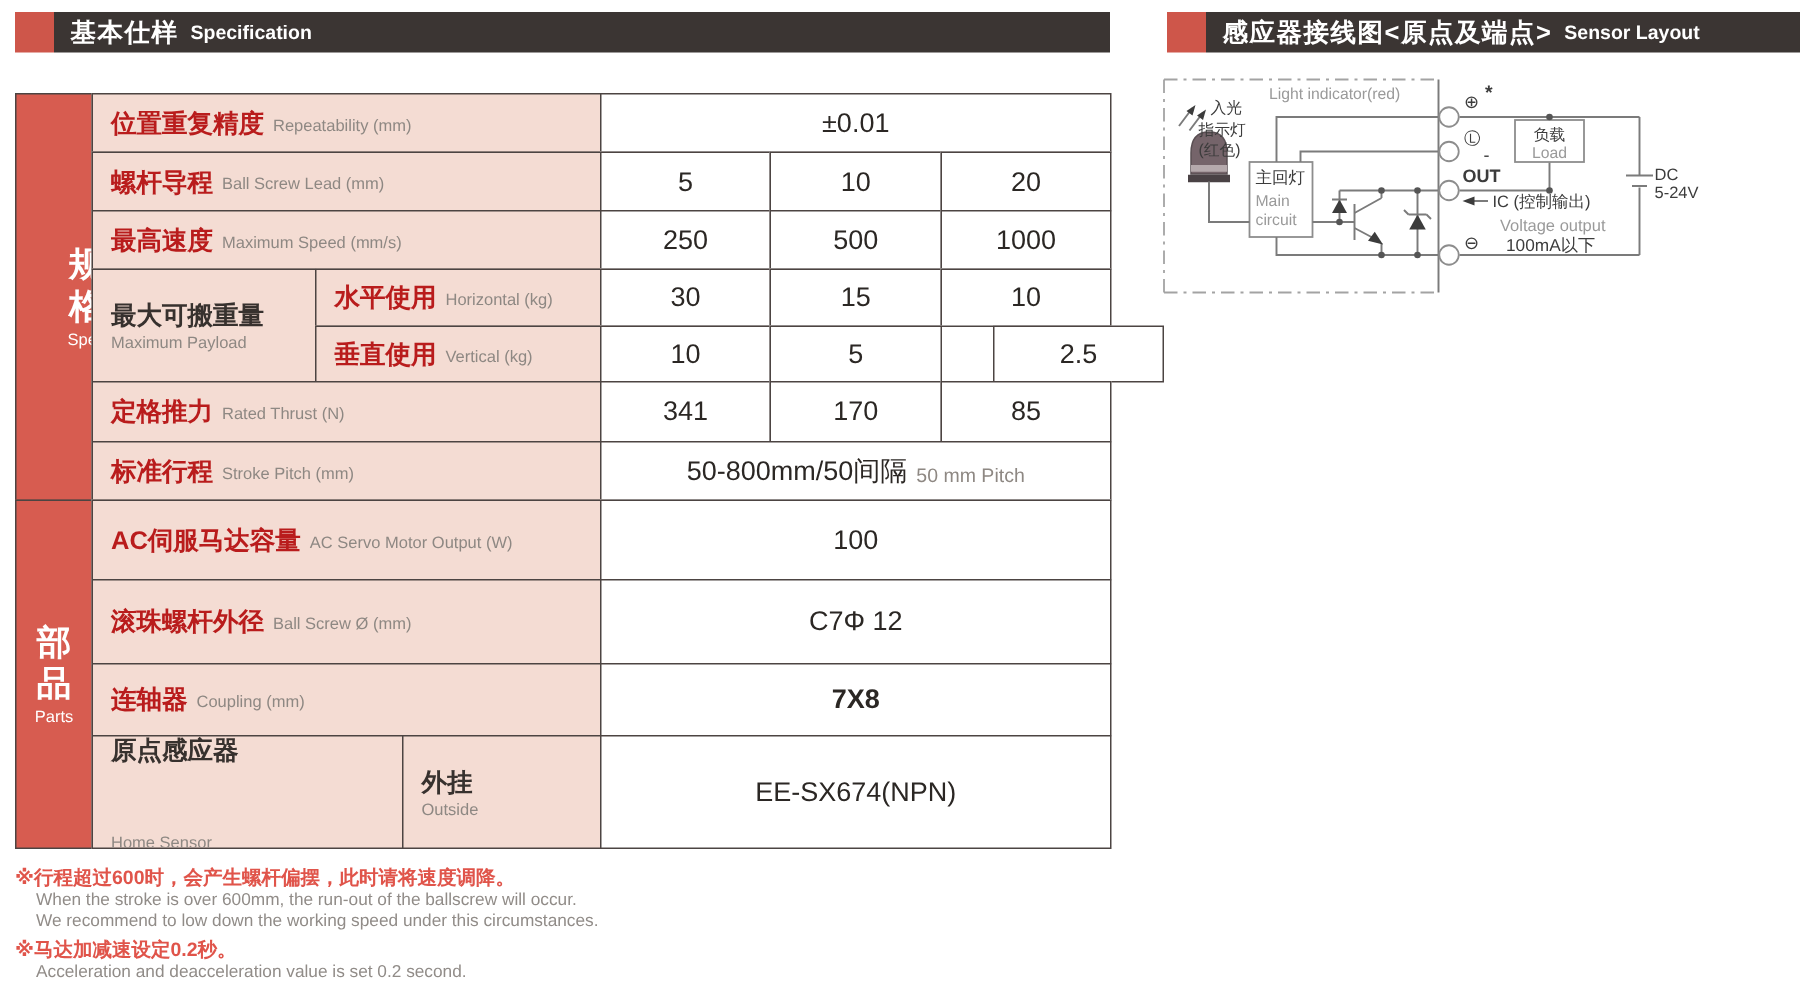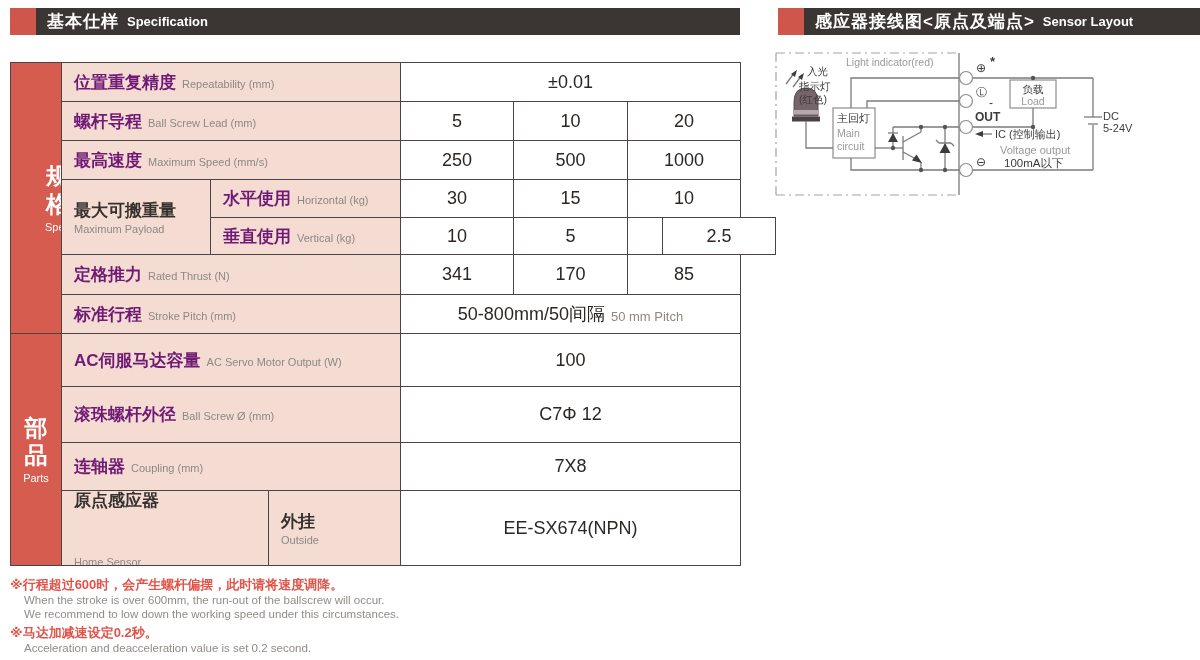--- a/index.html
+++ b/index.html
@@ -13,21 +13,21 @@
   .hdr-sq{width:26px;height:27px;background:#ce564a;flex:0 0 auto;}
   .hdr-bar{flex:1;background:#3b3533;display:flex;align-items:center;padding-left:11px;gap:8px;white-space:nowrap;overflow:hidden;}
   .hdr-zh{color:#ffffff;font-size:17px;font-weight:bold;letter-spacing:1px;}
   .hdr-en{color:#ffffff;font-size:13px;font-weight:bold;}
   
   .cell{position:absolute;border:1px solid #4c4442;box-sizing:border-box;}
   .sec{background:#d75c50;display:flex;flex-direction:column;align-items:center;justify-content:center;gap:2px;}
   .sec-zh{color:#ffffff;font-size:23px;font-weight:bold;width:1.05em;word-break:break-all;text-align:center;line-height:1.18;}
   .sec-en{color:#ffffff;font-size:11px;margin-top:1px;}
   .lbl{background:#f4dcd3;display:flex;align-items:baseline;padding-left:12px;gap:6px;white-space:nowrap;overflow:hidden;}
-  .lbl .zh{font-size:17px;font-weight:600;color:#701a75;align-self:center;}
+  .lbl .zh{font-size:17px;font-weight:600;color:#b91c1c;align-self:center;}
   .lbl .en{font-size:11px;color:#8e8883;align-self:center;margin-top:3px;}
   .lbl2{background:#f4dcd3;display:flex;flex-direction:column;justify-content:center;padding-left:12px;gap:1px;overflow:hidden;}
   .lbl2 .zh{font-size:17px;font-weight:600;color:#37312e;}
   .lbl2 .en{font-size:11px;color:#8e8883;}
   .val{background:#ffffff;display:flex;align-items:center;justify-content:center;font-size:18px;color:#2b2724;gap:6px;white-space:nowrap;}
   .val .sub{font-size:13px;color:#8e8883;margin-top:4px;}
   
   .note-zh{position:absolute;left:10px;font-size:13px;font-weight:bold;color:#e0544a;white-space:nowrap;}
   .note-en{position:absolute;left:24px;font-size:11.5px;color:#918c88;white-space:nowrap;}
   
@@ -133,21 +133,21 @@
 <div class="cell lbl" style="left:61px;top:386px;width:340px;height:57px;">
   <span class="zh">滚珠螺杆外径</span>
   <span class="en">Ball Screw Ø (mm)</span>
 </div>
 <div class="cell val" style="left:400px;top:386px;width:341px;height:57px;">C7Φ 12</div>
 
 <div class="cell lbl" style="left:61px;top:442px;width:340px;height:49px;">
   <span class="zh">连轴器</span>
   <span class="en">Coupling (mm)</span>
 </div>
-<div class="cell val" style="left:400px;top:442px;width:341px;height:49px;">7X8</div>
+<div class="cell val" style="left:400px;top:442px;width:341px;height:49px;font-weight:bold;">7X8</div>
 
 <div class="cell lbl2" style="left:61px;top:490px;width:208px;height:76px;gap:44px;">
   <span class="zh">原点感应器</span>
   <span class="en">Home Sensor</span>
 </div>
 <div class="cell lbl2" style="left:268px;top:490px;width:133px;height:76px;">
   <span class="zh">外挂</span>
   <span class="en">Outside</span>
 </div>
 <div class="cell val" style="left:400px;top:490px;width:341px;height:76px;">EE-SX674(NPN)</div>

